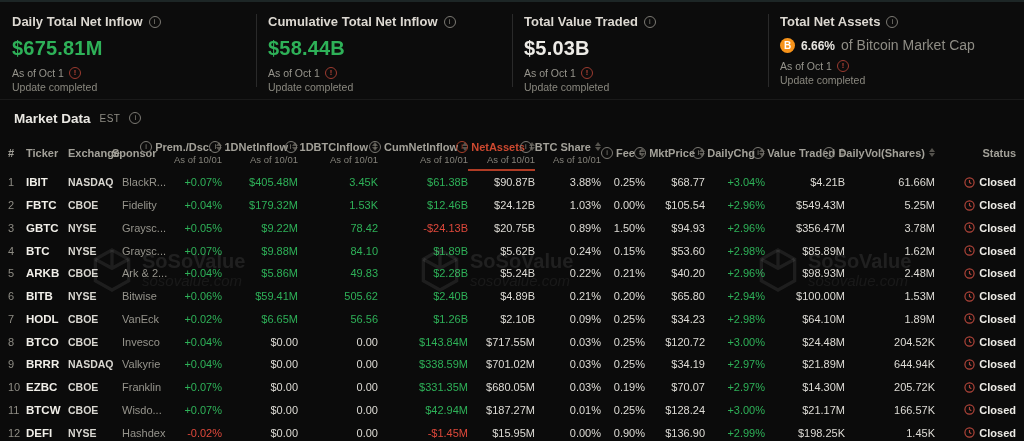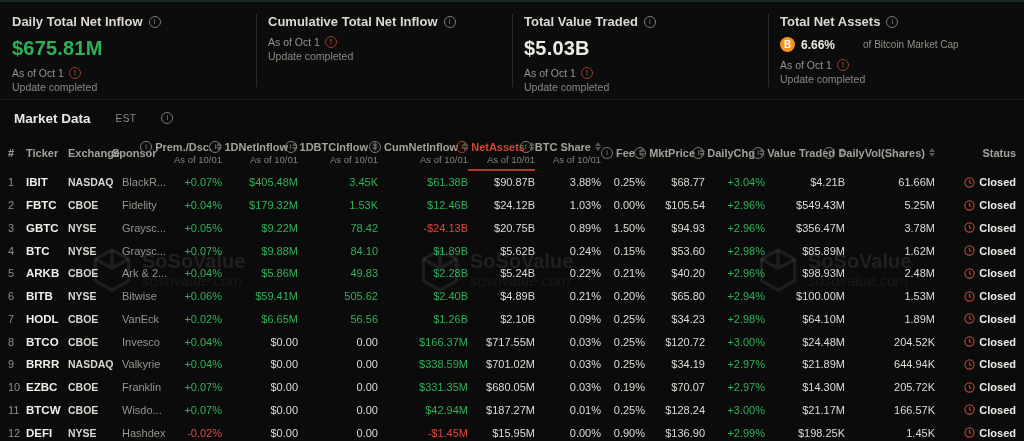--- a/index.html
+++ b/index.html
@@ -7,34 +7,34 @@
   .app{width:1024px;height:441px;border-top:2px solid #1d2626;box-sizing:border-box;background:#0b0b0b;position:relative;}
 
   
   .cards{display:flex;height:98px;background:#0c0c0c;border-bottom:1px solid #1a1a1a;box-sizing:border-box;}
   .card{flex:1;padding:12px 8px 0 12px;position:relative;box-sizing:border-box;}
   .card:not(:first-child)::before{content:"";position:absolute;left:0;top:12px;bottom:12px;width:1px;background:#2a2a2a;}
   .card-title-row{display:flex;align-items:center;gap:6px;}
   .card-title{font-size:13px;font-weight:bold;color:#ddd9d2;}
   .info-icon{display:inline-block;width:10px;height:10px;border:1px solid #7b7973;border-radius:50%;color:#8a887f;font-size:7.5px;line-height:10px;text-align:center;font-style:normal;flex:0 0 auto;}
   .info-icon::after{content:"i";}
-  .card-value-row{display:flex;align-items:center;gap:6px;margin-top:8px;}
+  .card-value-row{display:flex;align-items:flex-end;gap:6px;margin-top:8px;}
   .card-value{font-size:20px;font-weight:bold;letter-spacing:.2px;color:#edebe6;}
   .card-value.green{color:#2eb158;}
   .btc-badge{width:15px;height:15px;background:#f7931a;border-radius:50%;color:#fff;font-size:10px;font-weight:bold;line-height:15px;text-align:center;}
   .btc-badge::after{content:"B";}
   .card-pct{font-size:12px;font-weight:bold;color:#e8e6e1;}
-  .card-pct-label{font-size:10px;color:#8f8d85;margin-left:22px;}
+  .card-pct-label{font-size:14px;color:#8f8d85;}
   .card-asof{display:flex;align-items:center;gap:5px;margin-top:7px;font-size:10.5px;color:#96948c;}
   .alert-icon{display:inline-block;width:10px;height:10px;border:1px solid #9c3b30;border-radius:50%;color:#bb4537;font-size:7.5px;line-height:10px;text-align:center;font-weight:bold;}
   .alert-icon::after{content:"!";}
   .card-status{margin-top:2px;font-size:10.5px;color:#8a887f;}
 
   
-  .market-bar{height:36px;display:flex;align-items:center;padding:0 14px;box-sizing:border-box;gap:25px;}
+  .market-bar{height:36px;display:flex;align-items:center;padding:0 14px;box-sizing:border-box;gap:9px;}
   .md-title{font-size:13.5px;font-weight:bold;color:#e9e7e2;}
   .md-tz{font-size:10px;color:#8f8d85;letter-spacing:.5px;}
   .sort-group{margin-left:auto;display:flex;align-items:center;gap:9px;}
   .sort-by{font-size:11px;color:#8f8d85;}
   .sort-pill{display:flex;align-items:center;background:#1d1d1d;border-radius:6px;overflow:hidden;}
   .sort-opt{background:transparent;border:none;padding:6px 12px;font-family:inherit;font-size:12px;font-weight:bold;color:#e8e6e1;cursor:pointer;}
   .sort-opt.active{color:#cb4a2f;}
   .sort-div{width:1px;height:14px;background:#3a3a3a;}
 
   
@@ -90,20 +90,23 @@
           <span>As of Oct 1</span>
           <span class="alert-icon"></span>
         </div>
       <div class="card-status">Update completed</div>
     </div>
     <div class="card">
       <div class="card-title-row">
         <span class="card-title">Cumulative Total Net Inflow</span>
         <span class="info-icon"></span>
       </div>
+      <div class="card-value-row">
+          <span class="card-value green">$58.44B</span>
+        </div>
       <div class="card-asof">
           <span>As of Oct 1</span>
           <span class="alert-icon"></span>
         </div>
       <div class="card-status">Update completed</div>
     </div>
     <div class="card">
       <div class="card-title-row">
         <span class="card-title">Total Value Traded</span>
         <span class="info-icon"></span>
@@ -490,21 +493,21 @@
             </td>
           </tr>
           <tr>
             <td class="al cell-num">8</td>
             <td class="al cell-ticker">BTCO</td>
             <td class="al cell-exchange">CBOE</td>
             <td class="al cell-sponsor">Invesco</td>
             <td class="ar c-green">+0.04%</td>
             <td class="ar">$0.00</td>
             <td class="ar">0.00</td>
-            <td class="ar c-green">$166.37M</td>
+            <td class="ar c-green">$143.84M</td>
             <td class="ar">$717.55M</td>
             <td class="ar">0.03%</td>
             <td class="ar">0.25%</td>
             <td class="ar">$120.72</td>
             <td class="ar c-green">+3.00%</td>
             <td class="ar">$24.48M</td>
             <td class="ar">204.52K</td>
             <td class="ar">
               <div class="status-inner">
                 <svg width="11" height="11" viewBox="0 0 12 12" fill="none" stroke="#b2453a" stroke-width="1.3">

